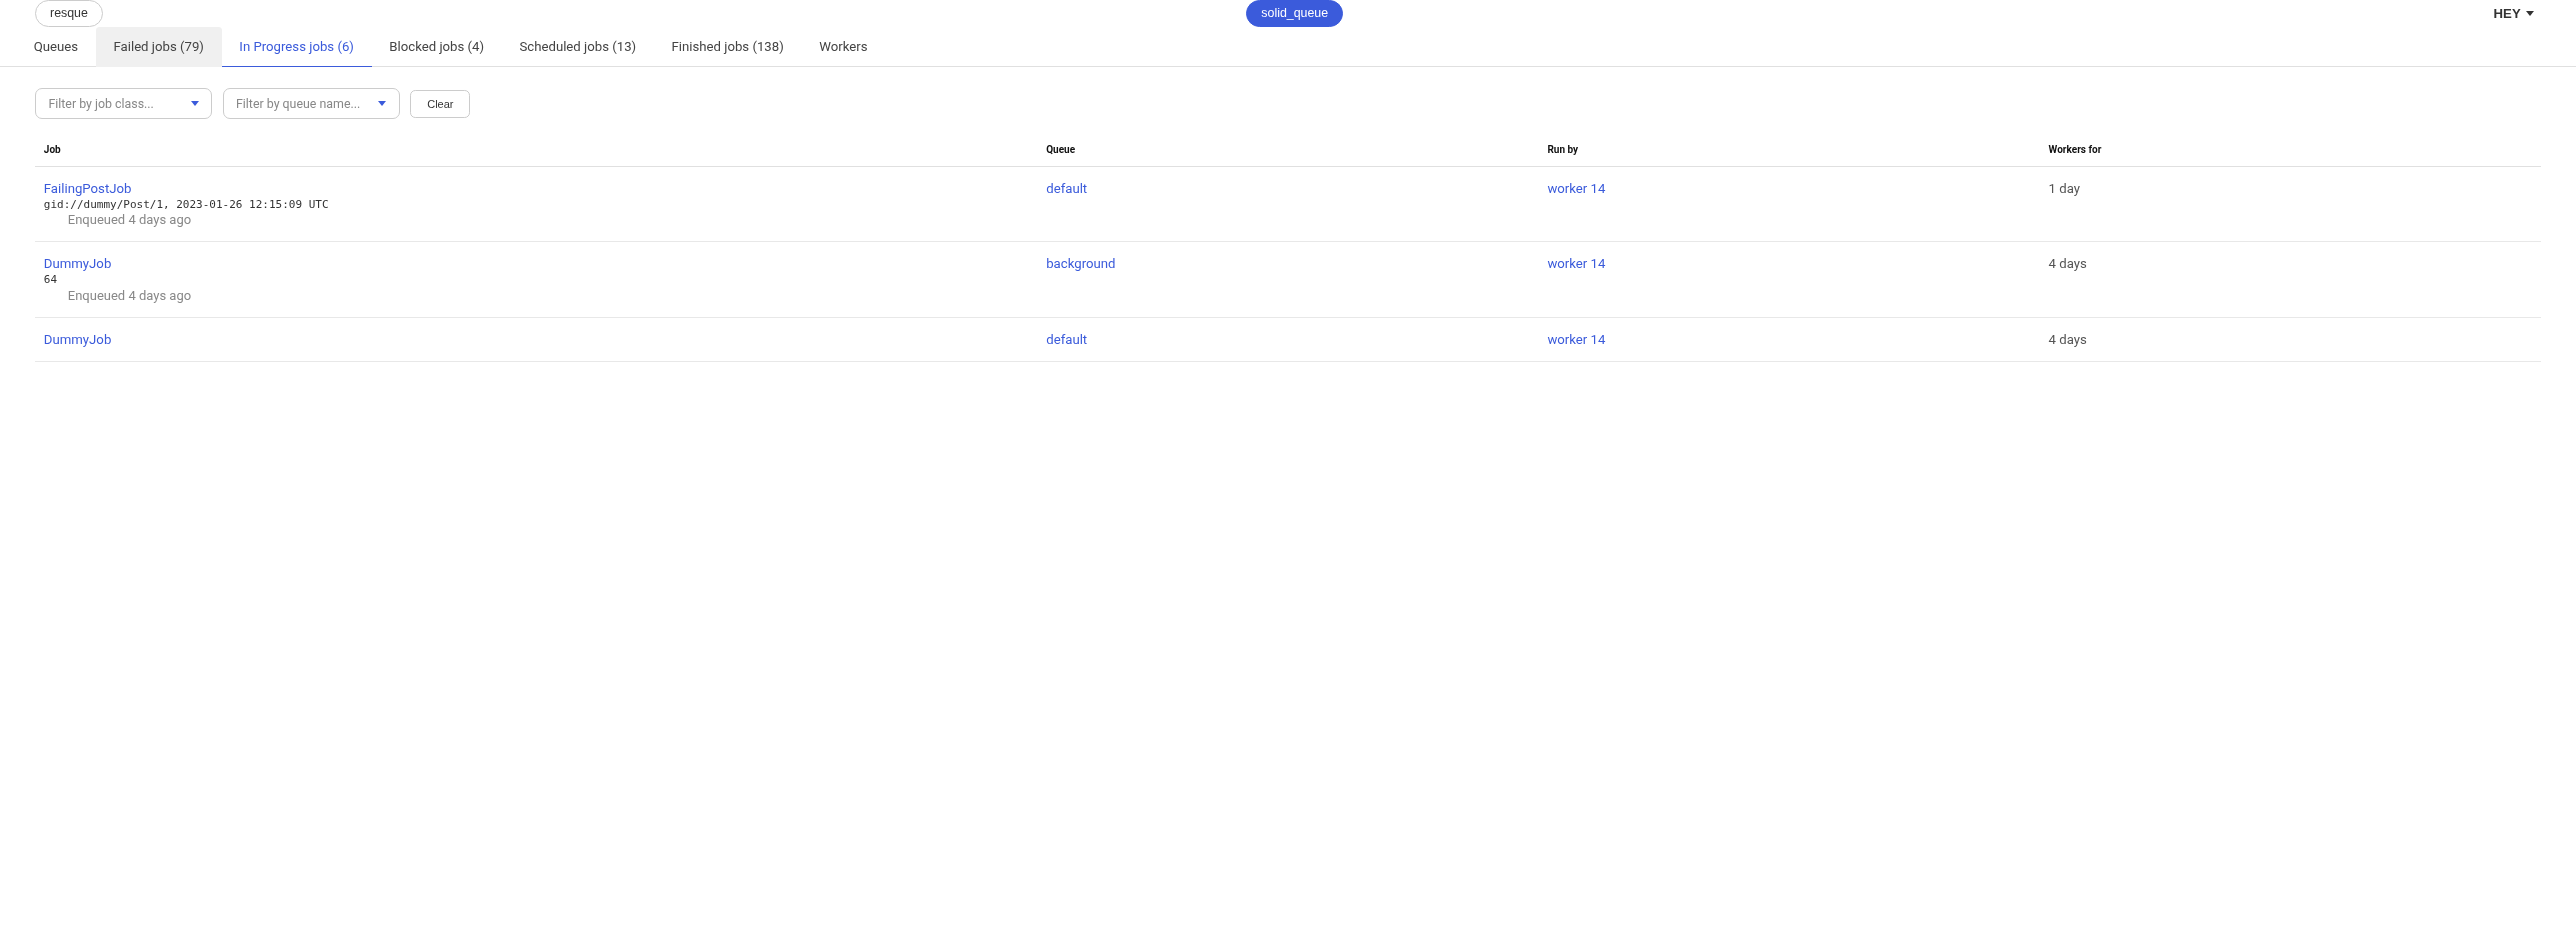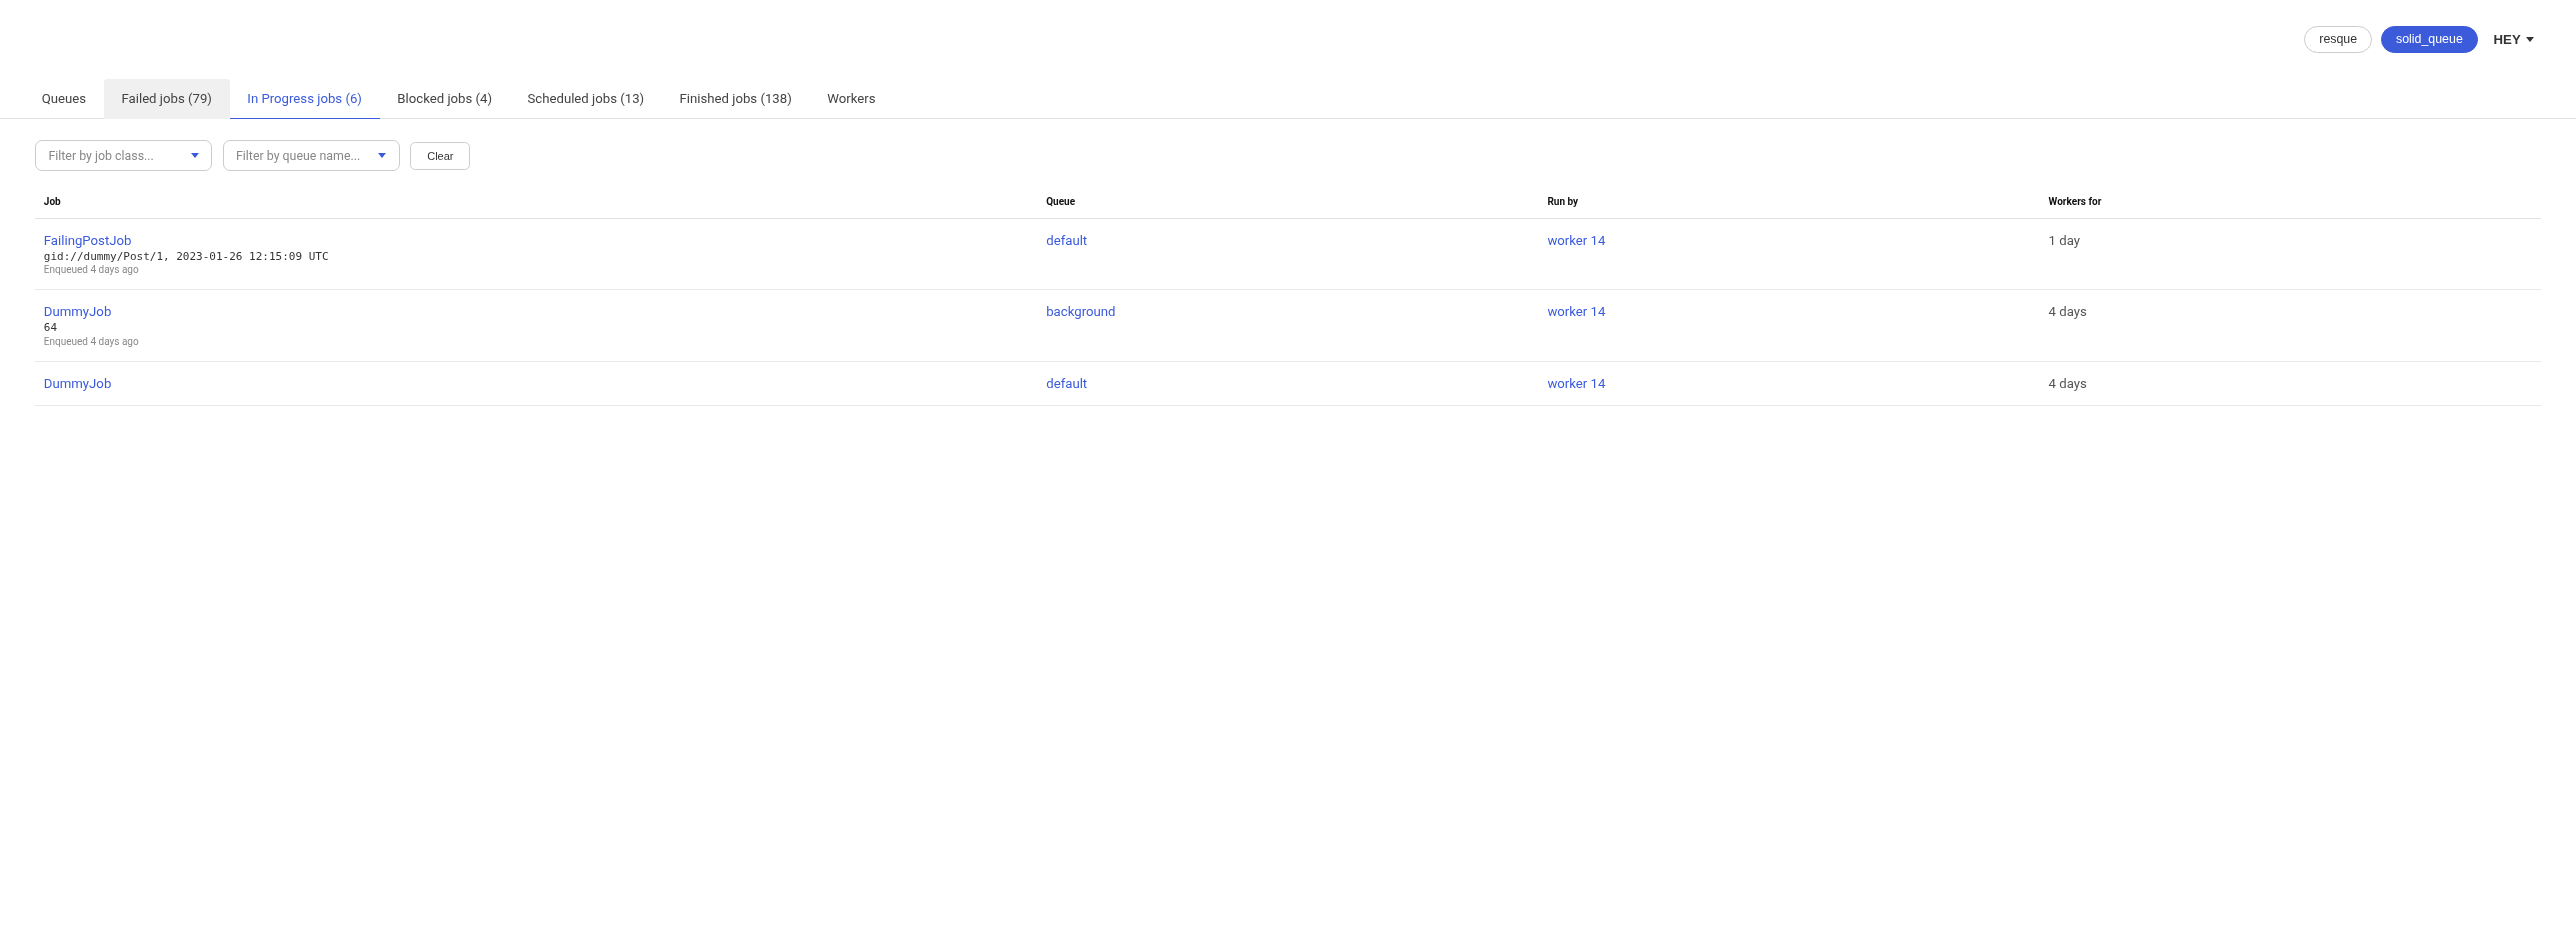--- a/index.html
+++ b/index.html
@@ -8,23 +8,23 @@
       padding: 0;
     }
     body {
       font-family: -apple-system, BlinkMacSystemFont, 'Segoe UI', Roboto, sans-serif;
       background: #fff;
       color: #333;
       font-size: 13.2px;
     }
     .top-bar {
       display: flex;
-      justify-content: flex-end;
-      align-items: center;
-      padding: 26px 35px;
+      justify-content: space-between;
+      align-items: center;
+      padding: 0 35px;
       gap: 8.8px;
     }
     .adapter-btn {
       padding: 5.3px 14px;
       border-radius: 17.7px;
       border: 0.9px solid #ccc;
       background: #fff;
       font-size: 12.4px;
       cursor: pointer;
       color: #333;
@@ -52,21 +52,21 @@
       height: 0;
       border-left: 4.4px solid transparent;
       border-right: 4.4px solid transparent;
       border-top: 5.3px solid #333;
       margin-left: 1.8px;
     }
     .tabs {
       display: flex;
       align-items: center;
       border-bottom: 0.9px solid #e0e0e0;
-      padding: 0 24px;
+      padding: 0 16px;
     }
     .tab {
       padding: 12.4px 17.7px;
       cursor: pointer;
       font-size: 13.2px;
       color: #444;
       border-bottom: 1.8px solid transparent;
       margin-bottom: -0.9px;
       white-space: nowrap;
     }
@@ -144,23 +144,24 @@
       cursor: pointer;
       font-size: 13.2px;
       display: block;
     }
     .job-gid {
       font-family: monospace;
       font-size: 11px;
       color: #333;
     }
     .job-enqueued {
-      font-size: 10px;
+      font-size: 13px;
       color: #888;
       margin-top: 1.8px;
+      margin-left: 24px;
     }
     .queue-link {
       color: #3b5bdb;
       cursor: pointer;
     }
     .worker-link {
       color: #3b5bdb;
       cursor: pointer;
     }
     .running-for {

